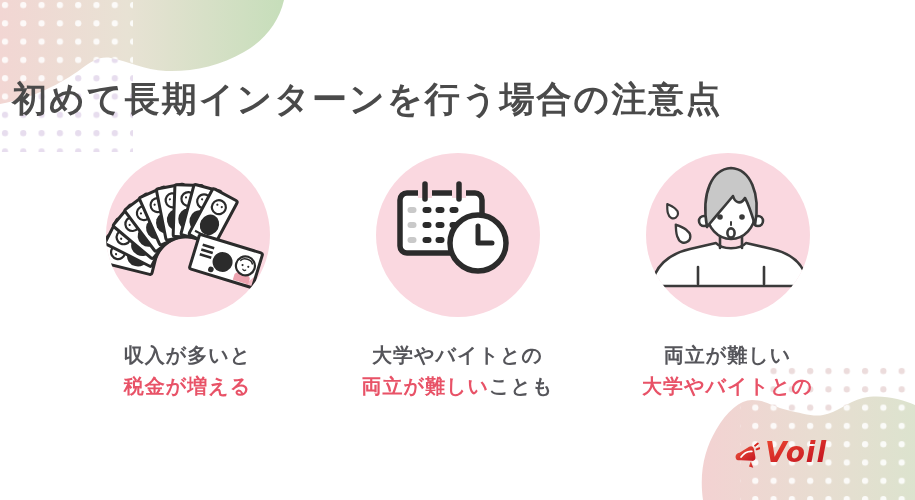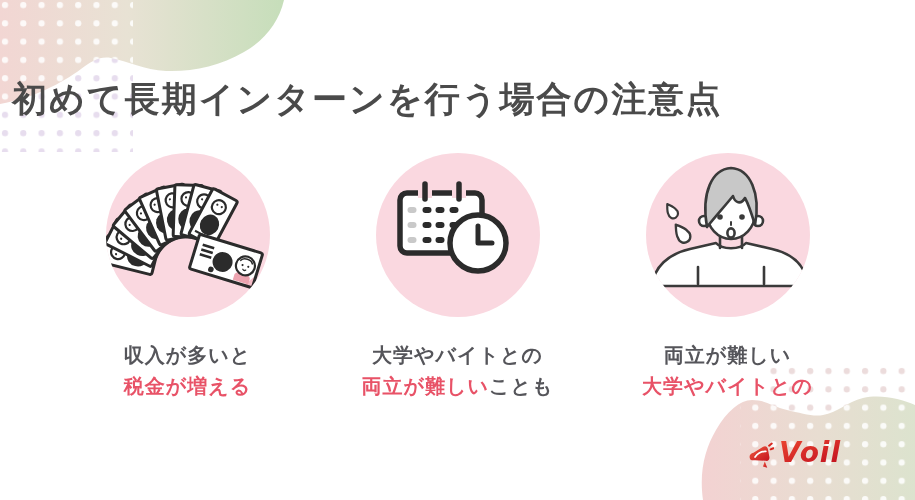--- a/index.html
+++ b/index.html
@@ -24,21 +24,21 @@
     overflow:hidden;position:relative;flex:0 0 auto;
   }
   .circle svg{display:block;width:164px;height:164px;}
   .caption{
     margin-top:23px;text-align:center;font-size:20px;font-weight:bold;
     line-height:31px;letter-spacing:1px;color:var(--caption-gray,#55555a);
   }
   .cap-line{display:block;white-space:nowrap;}
   .red{color:var(--accent-red,#e85267);}
   .logo{
-    position:absolute;right:42px;bottom:30px;
+    position:absolute;right:56px;bottom:30px;
     display:flex;align-items:flex-end;gap:3px;
   }
 </style>
 </head>
 <body>
 
 <div class="canvas">
 
   <svg class="bg" viewBox="0 0 915 500" xmlns="http://www.w3.org/2000/svg">
     <defs>

